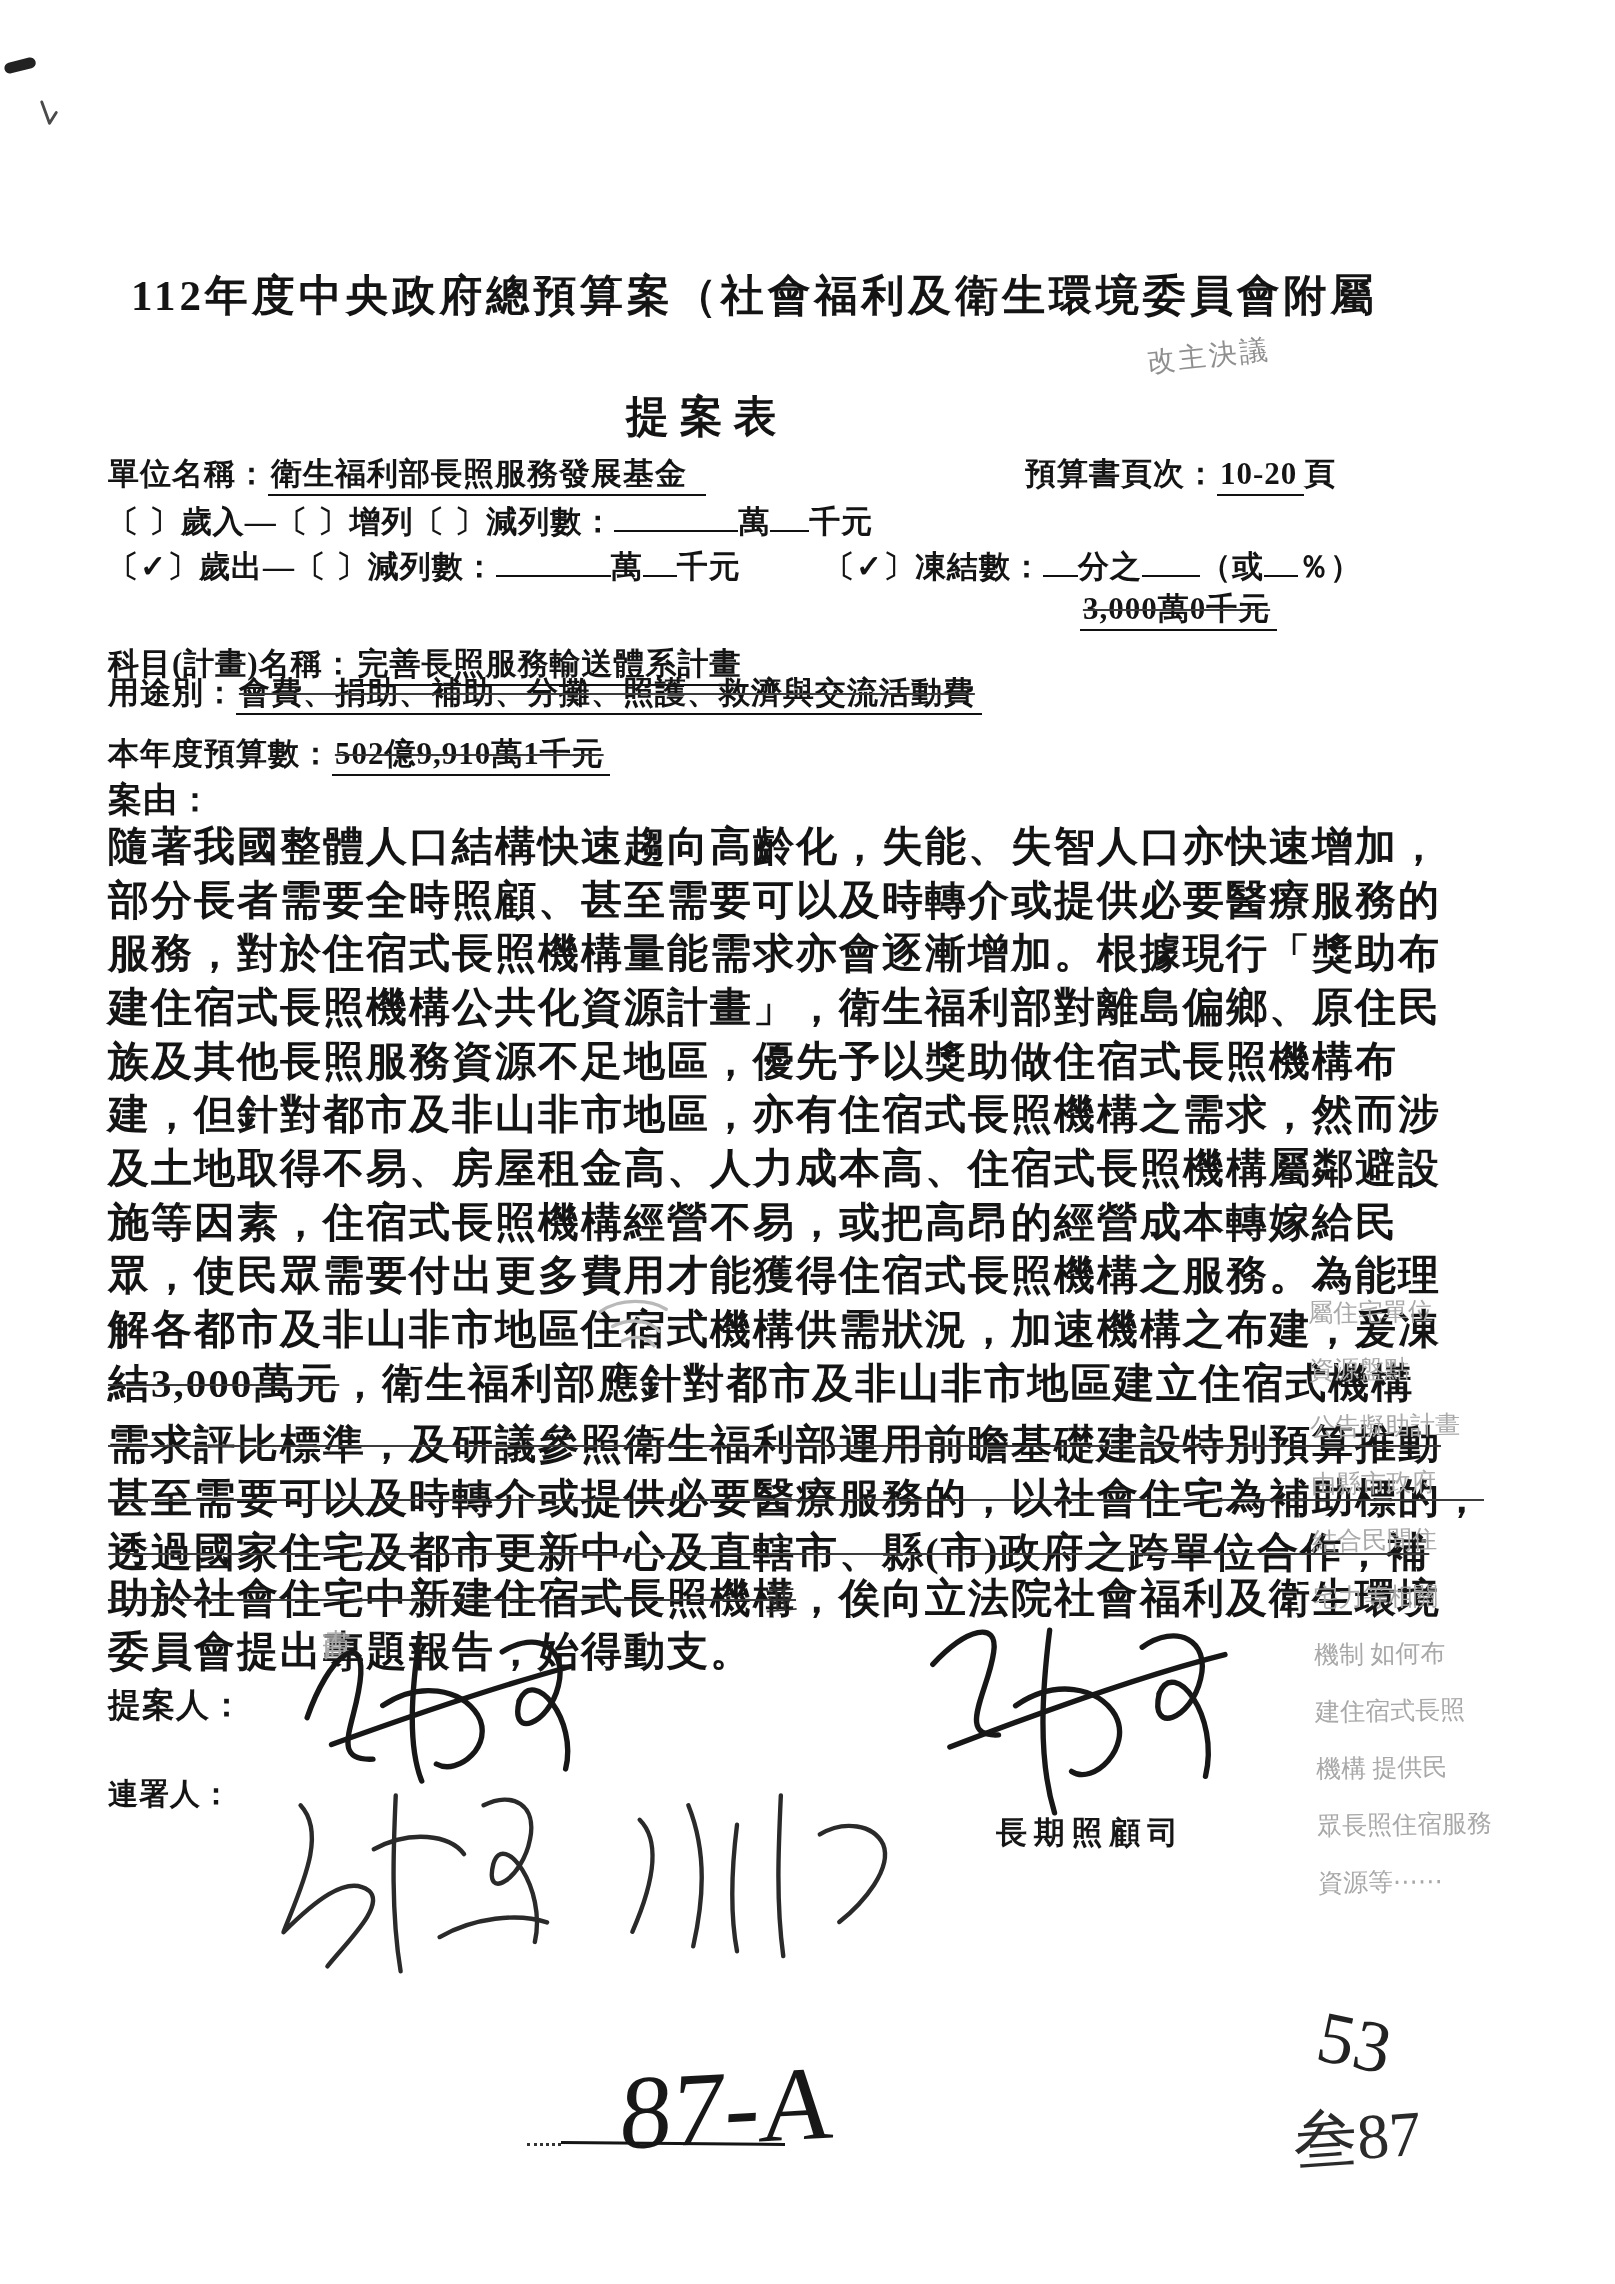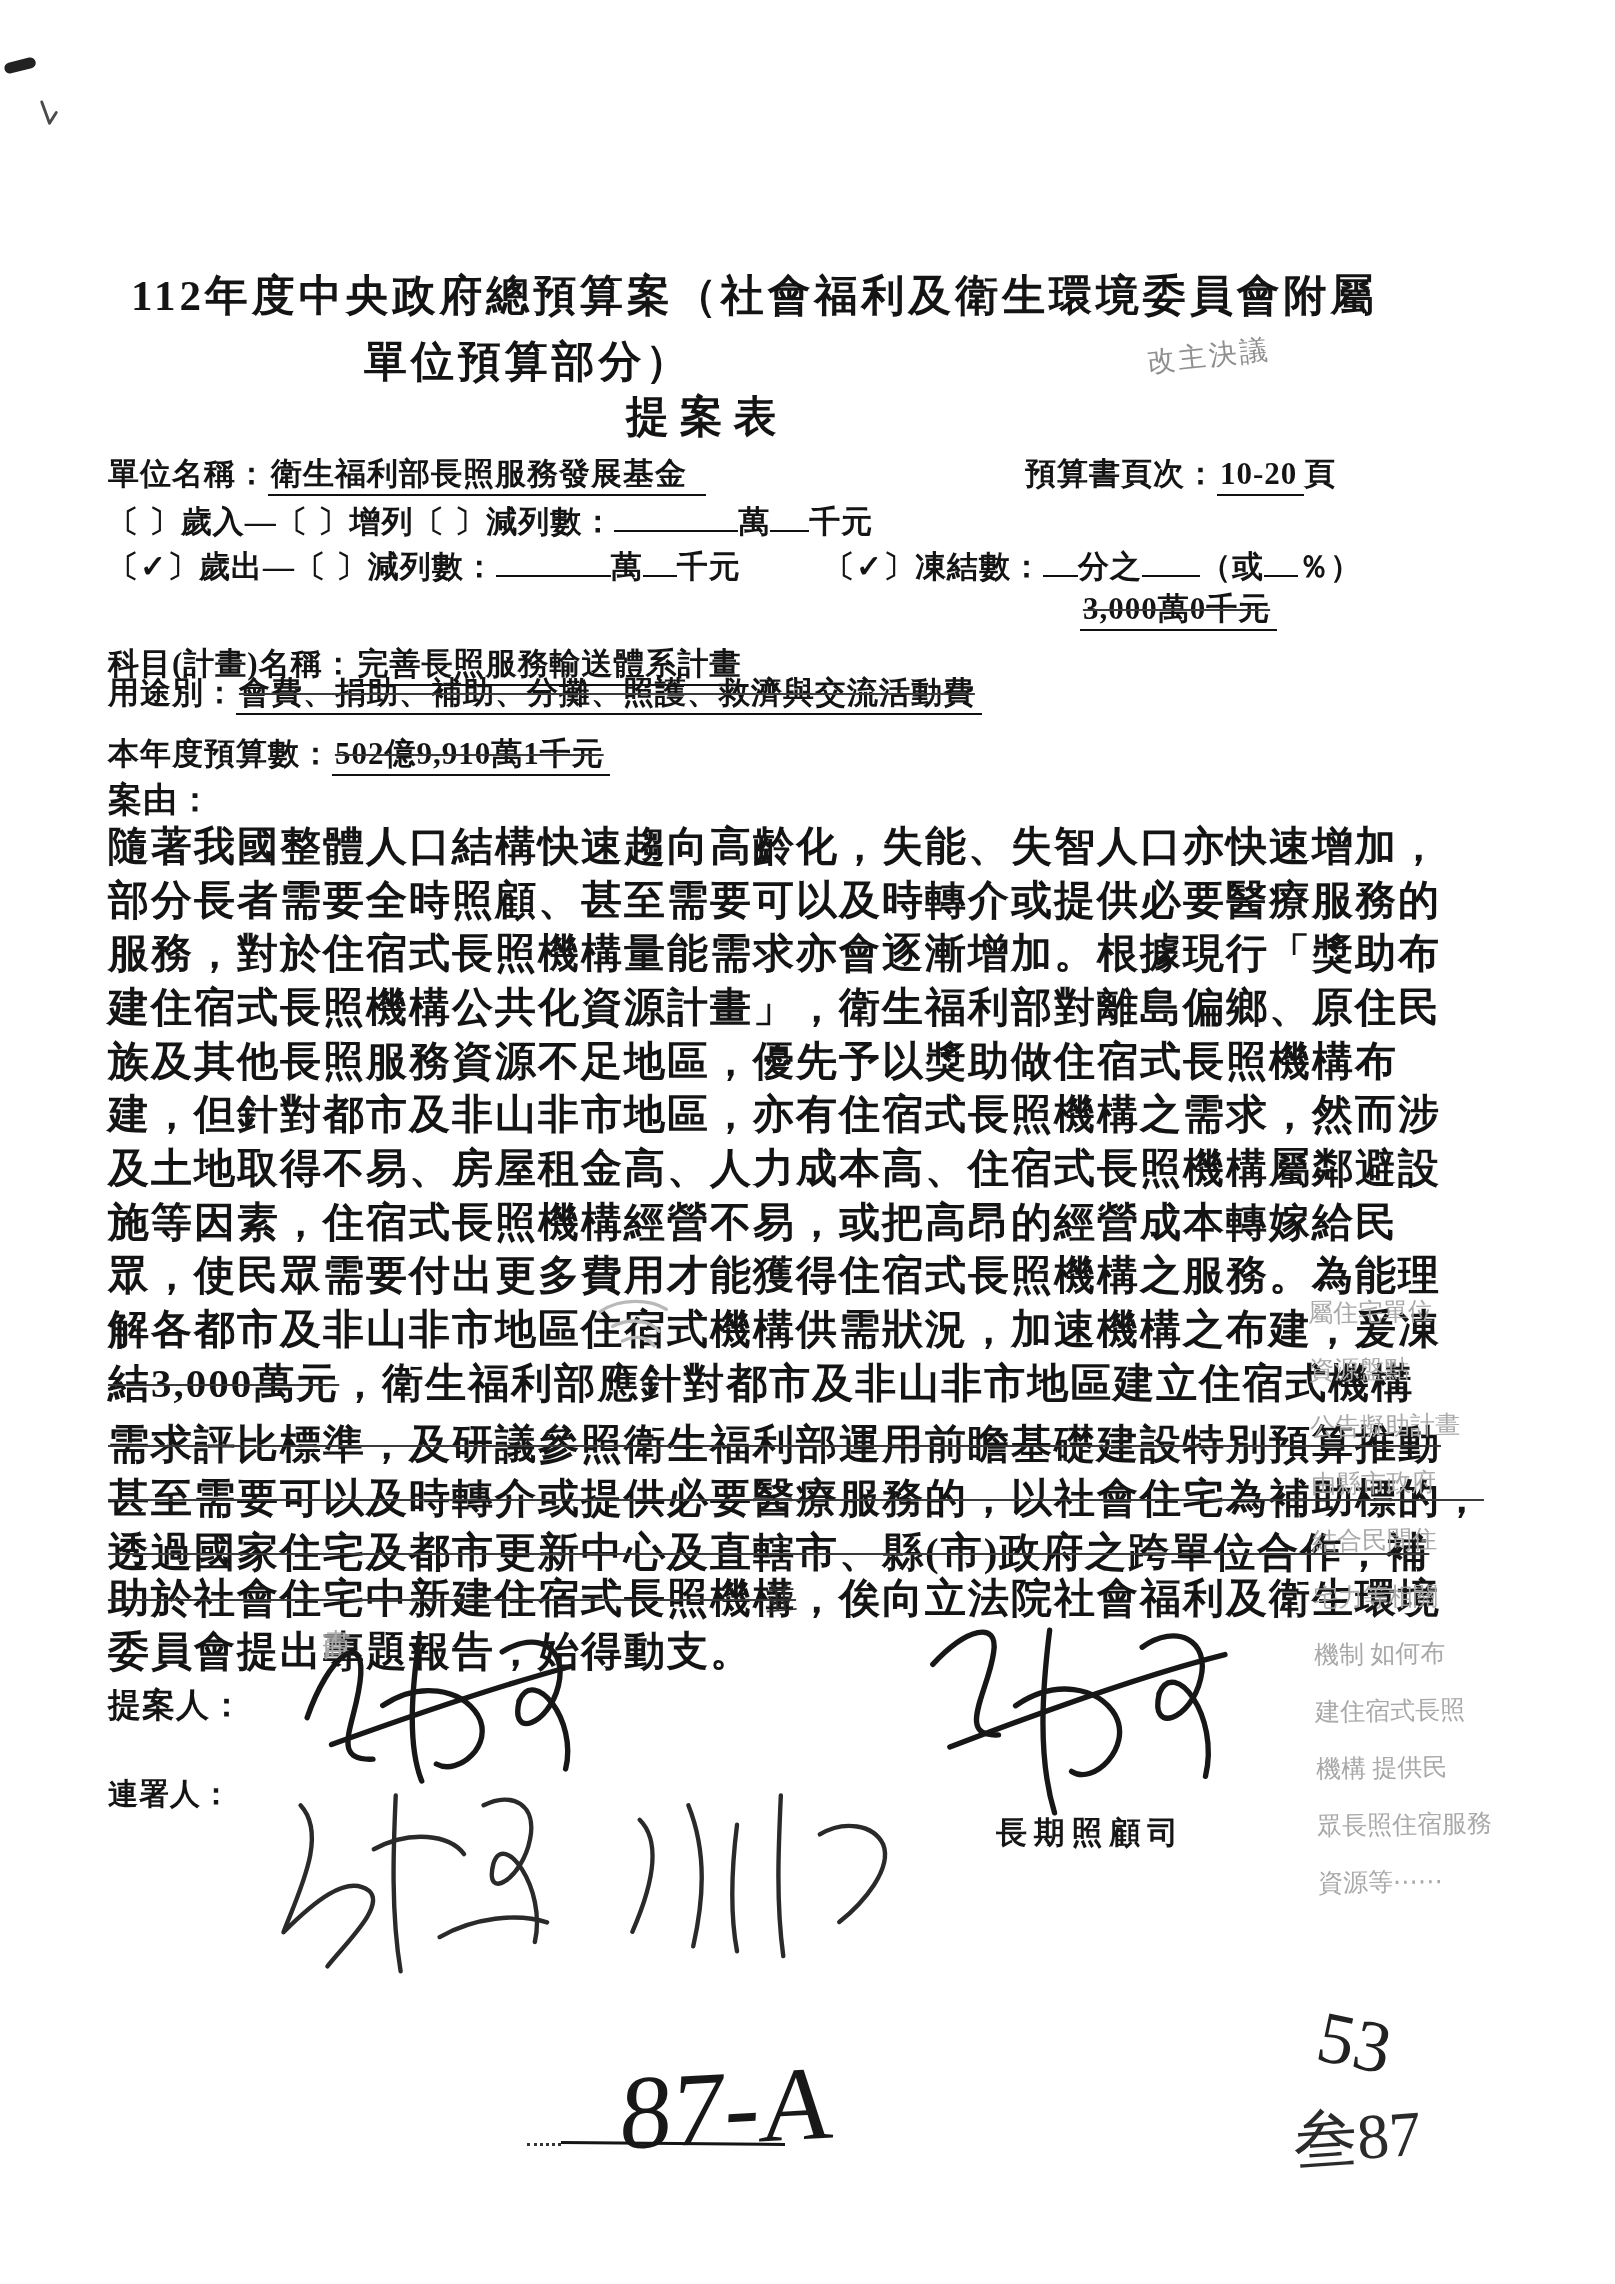--- a/index.html
+++ b/index.html
@@ -26,21 +26,20 @@
 <body>
 
 <div class="page">
 
   <div class="abs" style="left:3.9px;top:60px;width:32px;height:10.7px;background:#222;border-radius:5.9px;transform:rotate(-14deg);"></div>
   <svg class="abs" style="left:35px;top:98px;" width="29" height="34" viewBox="0 0 60 70">
     <path d="M14,8 L30,52 M30,52 L44,30" fill="none" stroke="#4a4a4a" stroke-width="6" stroke-linecap="round"></path>
   </svg>
 
   <div class="abs title" style="left:131px;top:267px;">112年度中央政府總預算案（社會福利及衛生環境委員會附屬</div>
-  <div class="abs title" style="left:364px;top:333px;">單位預算部分）</div>
   <div class="abs hand" style="left:1147px;top:337px;font-size:28px;letter-spacing:2.9px;transform:rotate(-6deg);">改主決議</div>
   <div class="abs title" style="left:626px;top:388px;letter-spacing:10.7px;">提案表</div>
 
   <div class="abs formrow" style="left:108px;top:453px;">
     <span>單位名稱：</span><span class="filled" style="padding-right:19.5px;">衛生福利部長照服務發展基金</span>
   </div>
   <div class="abs formrow" style="left:1025px;top:453px;">
     <span>預算書頁次：</span><span class="filled">10-20</span><span>頁</span>
   </div>
 

